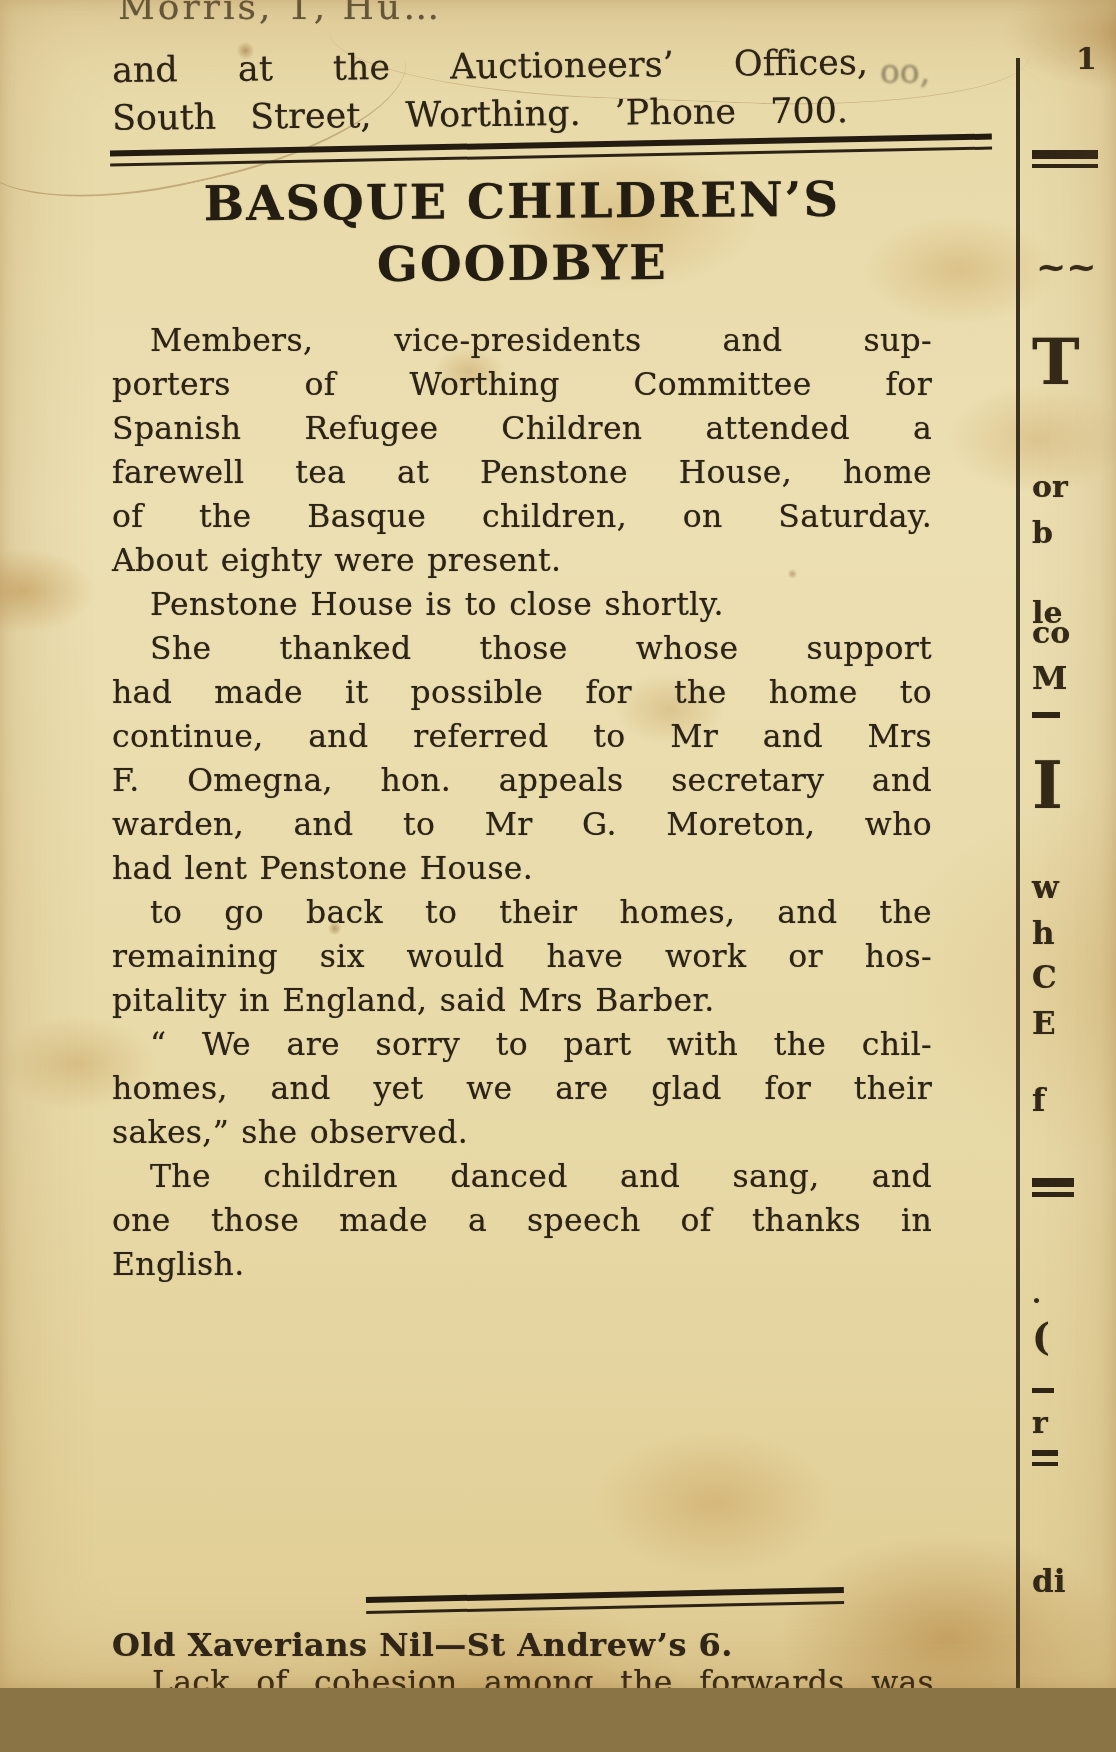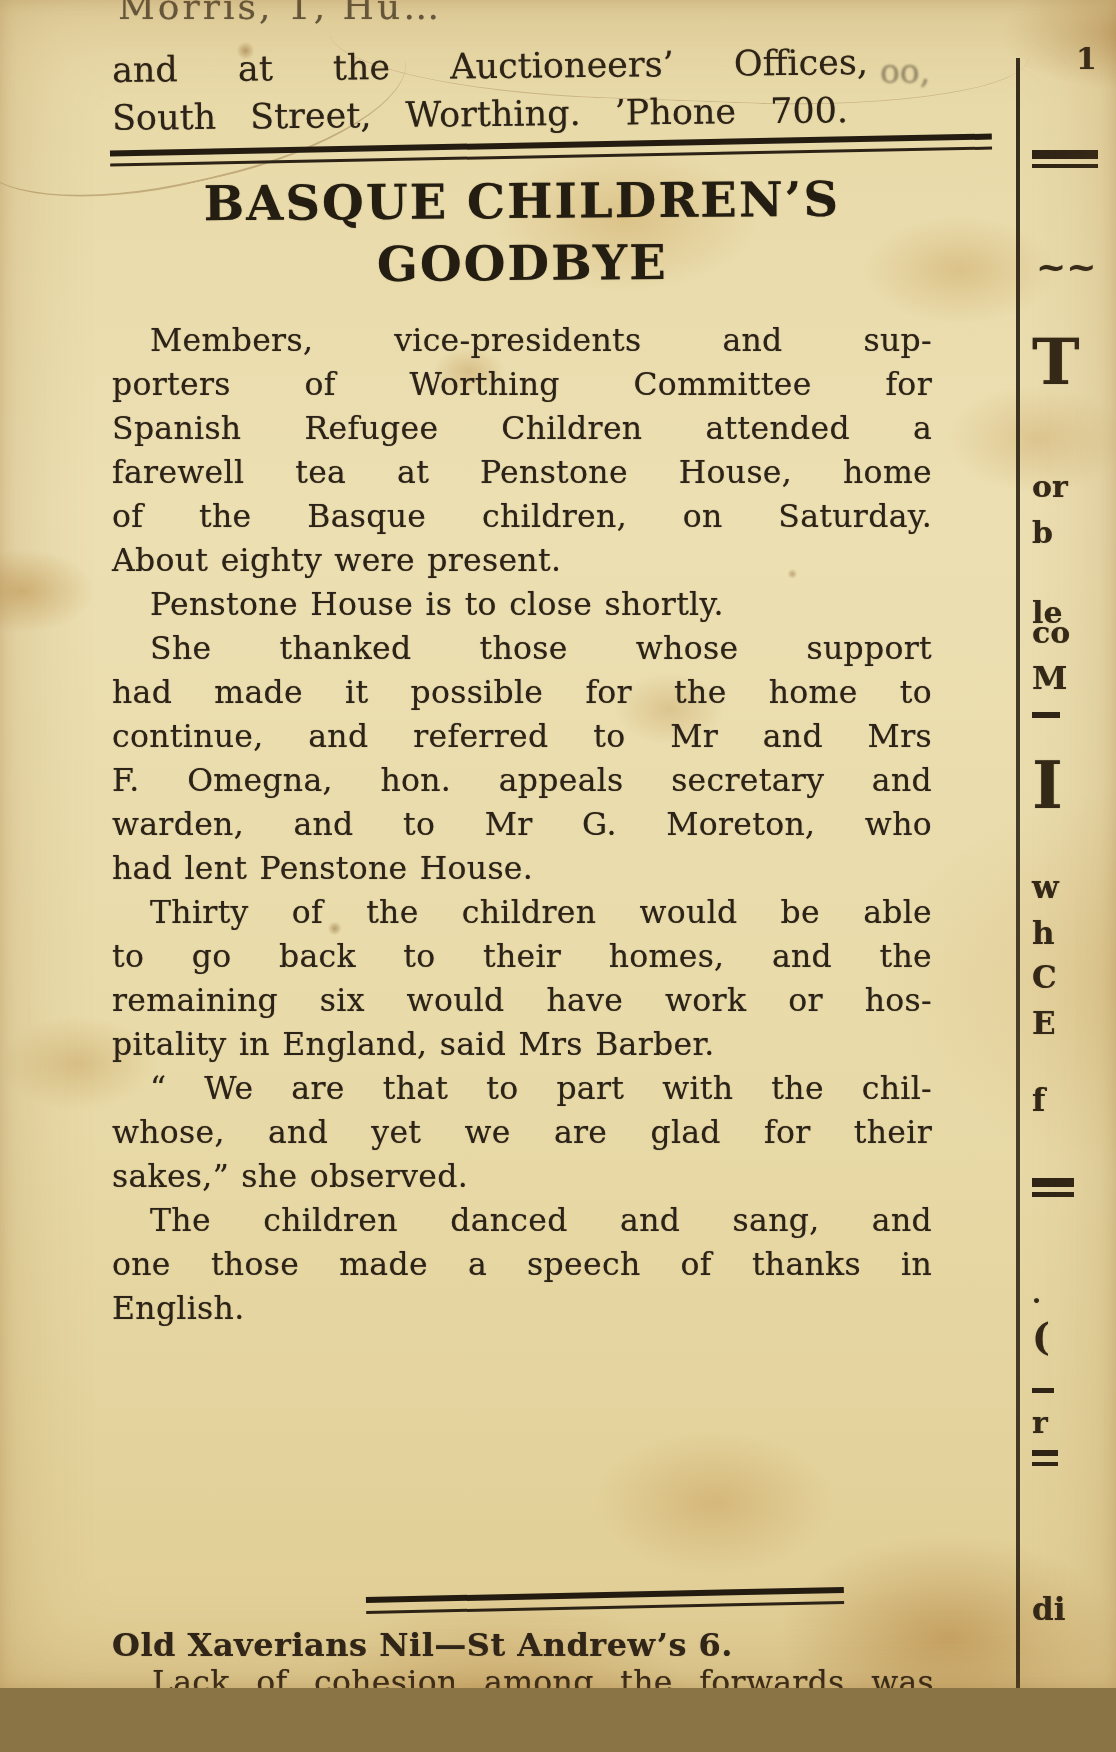--- a/index.html
+++ b/index.html
@@ -130,28 +130,27 @@
         </div>
         <div class="para">
           <div class="bl">She thanked those whose support</div>
           <div class="bl">had made it possible for the home to</div>
           <div class="bl">continue, and referred to Mr and Mrs</div>
           <div class="bl">F. Omegna, hon. appeals secretary and</div>
           <div class="bl">warden, and to Mr G. Moreton, who</div>
           <div class="bl last">had lent Penstone House.</div>
         </div>
         <div class="para">
-          <div class="bl">Thirty of the children would be able</div>
           <div class="bl">to go back to their homes, and the</div>
           <div class="bl">remaining six would have work or hos-</div>
           <div class="bl last">pitality in England, said Mrs Barber.</div>
         </div>
         <div class="para">
-          <div class="bl">“ We are that to part with the chil-</div>
-          <div class="bl">whose, and yet we are glad for their</div>
+          <div class="bl">“ We are sorry to part with the chil-</div>
+          <div class="bl">homes, and yet we are glad for their</div>
           <div class="bl last">sakes,” she observed.</div>
         </div>
         <div class="para">
           <div class="bl">The children danced and sang, and</div>
           <div class="bl">one those made a speech of thanks in</div>
           <div class="bl last">English.</div>
         </div>
       </div>
 
     <div id="footer-rule" class="double-rule">
@@ -189,17 +188,17 @@
           <div class="barfill" style="height: 5px; margin-top: 5px;"></div>
         </div>
         <div class="frag text" style="top: 1288px; font-size: 26px;">·</div>
         <div class="frag text" style="top: 1318px; font-size: 38px;">(</div>
         <div class="frag bar" style="top: 1388px; width: 22px; height: 5px;"></div>
         <div class="frag text" style="top: 1408px; font-size: 30px;">r</div>
         <div class="frag dbar" style="top: 1450px; width: 26px;">
           <div class="barfill" style="height: 6px;"></div>
           <div class="barfill" style="height: 4px; margin-top: 6px;"></div>
         </div>
-        <div class="frag text" style="top: 1566px; font-size: 31px; margin-top: 28px;">di</div>
+        <div class="frag text" style="top: 1566px; font-size: 31px;">di</div>
       </div>
 
   </div>
 </div>
 
 </body></html>

